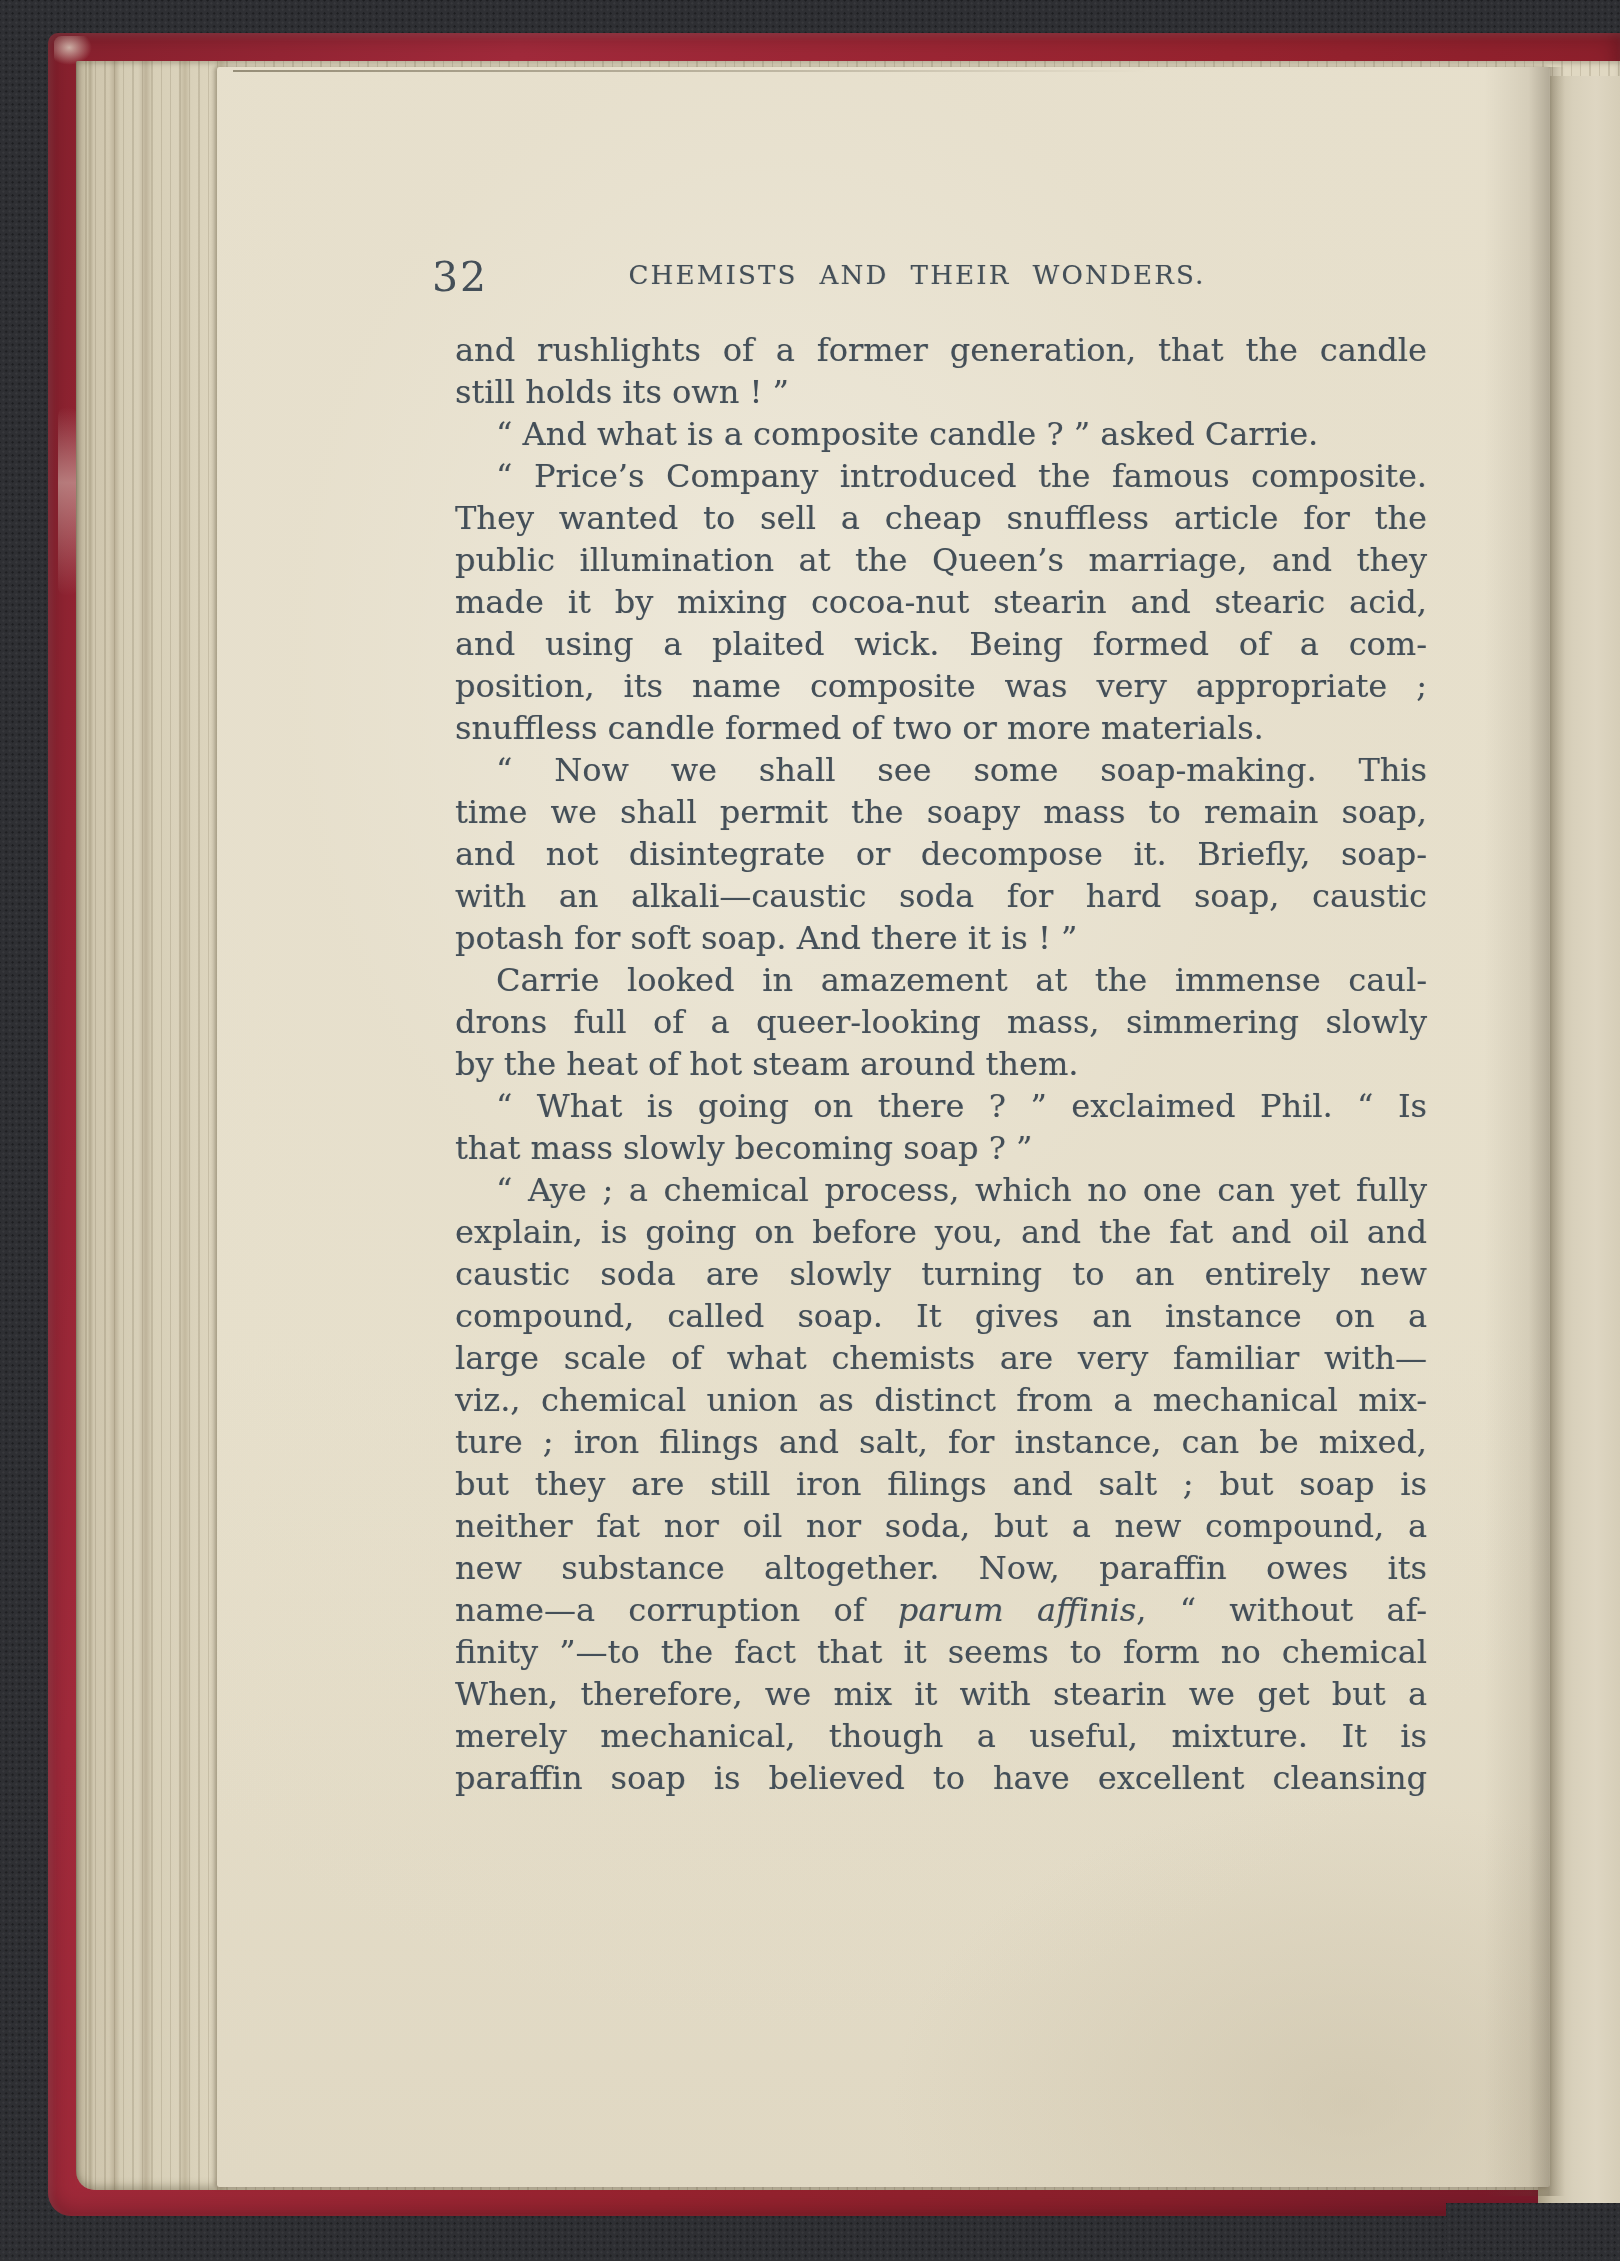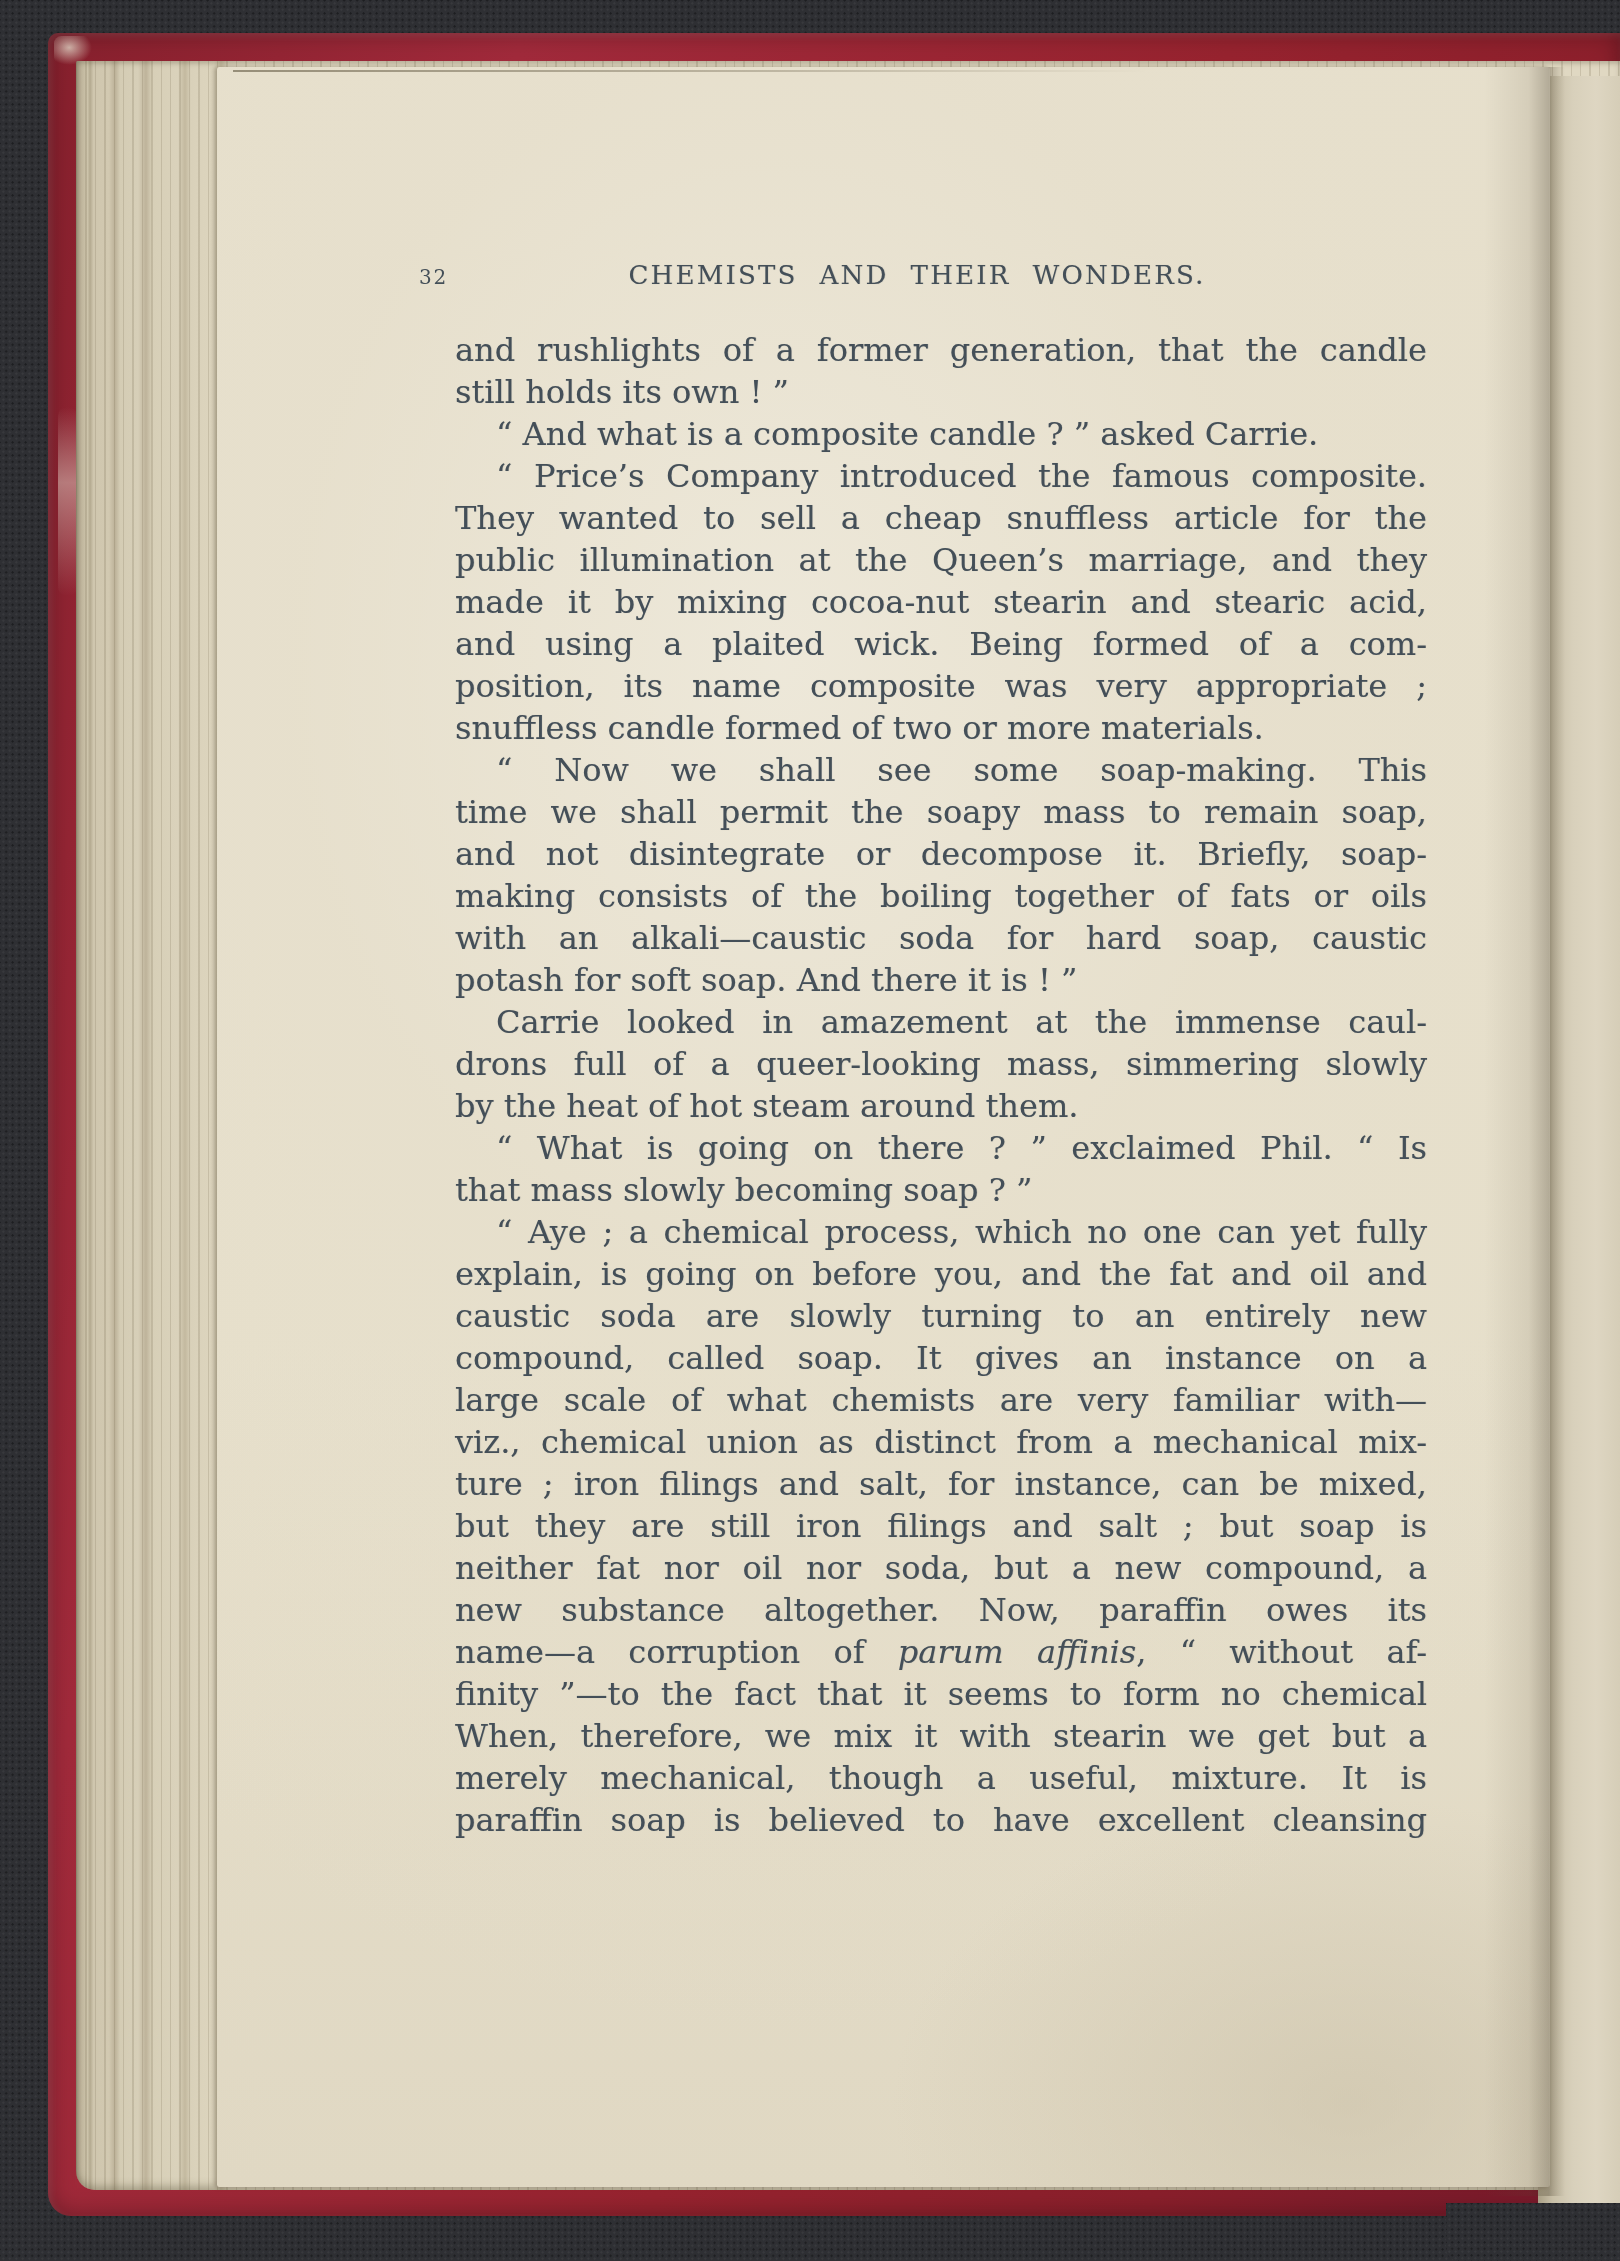--- a/index.html
+++ b/index.html
@@ -79,22 +79,22 @@
   }
   .text-block{
     position:absolute;left:407px;top:256px;width:1020px;
     color:var(--ink,#444f58);
   }
   .page-header{
     position:relative;height:41px;
     letter-spacing:1.8px;
   }
   .page-number{
-    position:absolute;left:12px;top:1.5px;
-    font-size:20px;line-height:38px;
+    position:absolute;left:25px;top:1.5px;
+    font-size:41px;line-height:38px;
   }
   .running-title{
     text-align:center;
     font-size:26px;line-height:38px;
     letter-spacing:2.2px;word-spacing:11.6px;
     text-shadow:0.4px 0.4px 0.7px rgba(68,79,88,0.35);
   }
   .page-body{
     position:relative;margin-top:32px;
     font-size:32px;
@@ -143,21 +143,20 @@
           <div class="line">public illumination at the Queen’s marriage, and they</div>
           <div class="line">made it by mixing cocoa-nut stearin and stearic acid,</div>
           <div class="line">and using a plaited wick.  Being formed of a com-</div>
           <div class="line">position, its name composite was very appropriate ;</div>
           <div class="line last">snuffless candle formed of two or more materials.</div>
         </div>
         <div class="para">
           <div class="line indent">“ Now we shall see some soap-making.  This</div>
           <div class="line">time we shall permit the soapy mass to remain soap,</div>
           <div class="line">and not disintegrate or decompose it.  Briefly, soap-</div>
-          <div class="line">making consists of the boiling together of fats or oils</div>
           <div class="line">with an alkali—caustic soda for hard soap, caustic</div>
           <div class="line last">potash for soft soap.  And there it is ! ”</div>
         </div>
         <div class="para">
           <div class="line indent">Carrie looked in amazement at the immense caul-</div>
           <div class="line">drons full of a queer-looking mass, simmering slowly</div>
           <div class="line last">by the heat of hot steam around them.</div>
         </div>
         <div class="para">
           <div class="line indent">“ What is going on there ? ” exclaimed Phil.  “ Is</div>

